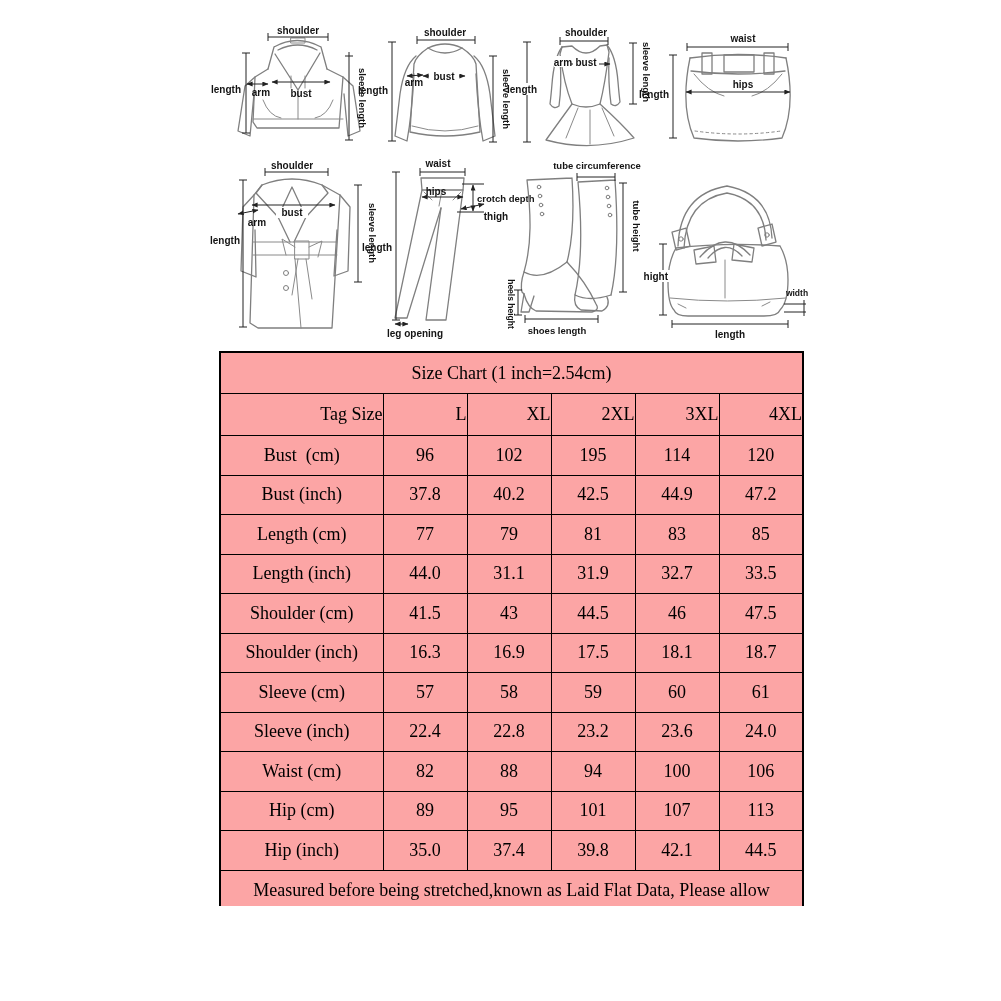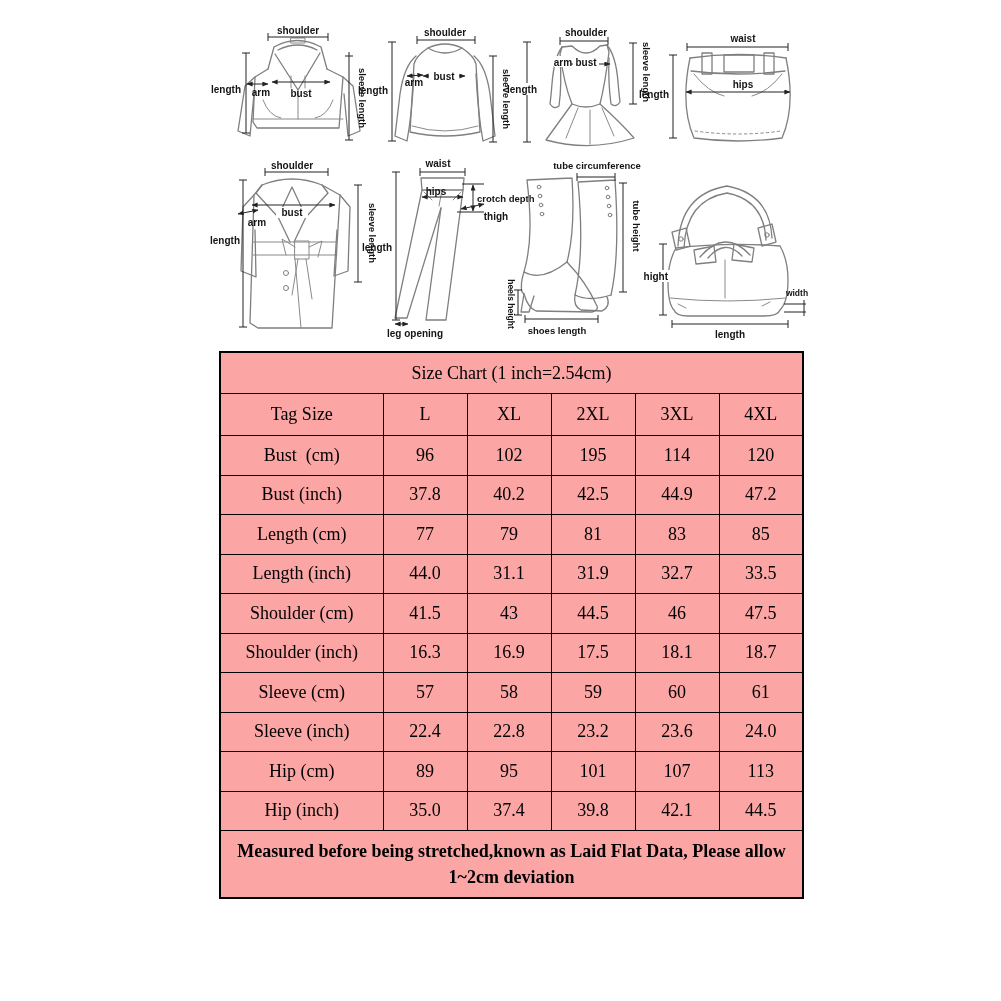--- a/index.html
+++ b/index.html
@@ -16,24 +16,24 @@
   text.s9{font-size:9.5px;}
   text.s8{font-size:8.5px;}
   .mid{text-anchor:middle;}
   .end{text-anchor:end;}
   
   table.size-table{position:absolute;left:219px;top:351px;border-collapse:collapse;
     table-layout:fixed;background:#fca5a5;color:#000;border:2.5px solid #000;}
   table.size-table td{border:1.5px solid #000;text-align:center;font-size:18px;
     padding:0;overflow:hidden;}
   td.t-title{height:40px;font-size:20px;}
-  tr.hdr td{height:41px;}
+  tr.hdr td{height:41px;text-align:right;}
   tr.data td{height:38.5px;}
   td.lab{text-align:left;padding-left:7px;white-space:pre-wrap;}
-  td.t-foot{height:66px;font-size:18px;line-height:1.45;font-weight:bold;}
+  td.t-foot{height:66px;font-size:18px;line-height:1.45;}
 </style>
 </head>
 <body>
 
 <div id="canvas">
 
   <svg width="0" height="0" style="position:absolute">
     <defs>
       <marker id="arr" orient="auto-start-reverse" markerWidth="8" markerHeight="7" refX="5.6" refY="2.5">
           <path d="M0,0 L6,2.5 L0,5 Z" fill="#222"></path>
@@ -315,20 +315,28 @@
       </tr>
       <tr class="data">
         <td class="lab">Sleeve (inch)</td>
         <td>22.4</td>
         <td>22.8</td>
         <td>23.2</td>
         <td>23.6</td>
         <td>24.0</td>
       </tr>
       <tr class="data">
+        <td class="lab">Waist (cm)</td>
+        <td>82</td>
+        <td>88</td>
+        <td>94</td>
+        <td>100</td>
+        <td>106</td>
+      </tr>
+      <tr class="data">
         <td class="lab">Hip (cm)</td>
         <td>89</td>
         <td>95</td>
         <td>101</td>
         <td>107</td>
         <td>113</td>
       </tr>
       <tr class="data">
         <td class="lab">Hip (inch)</td>
         <td>35.0</td>

